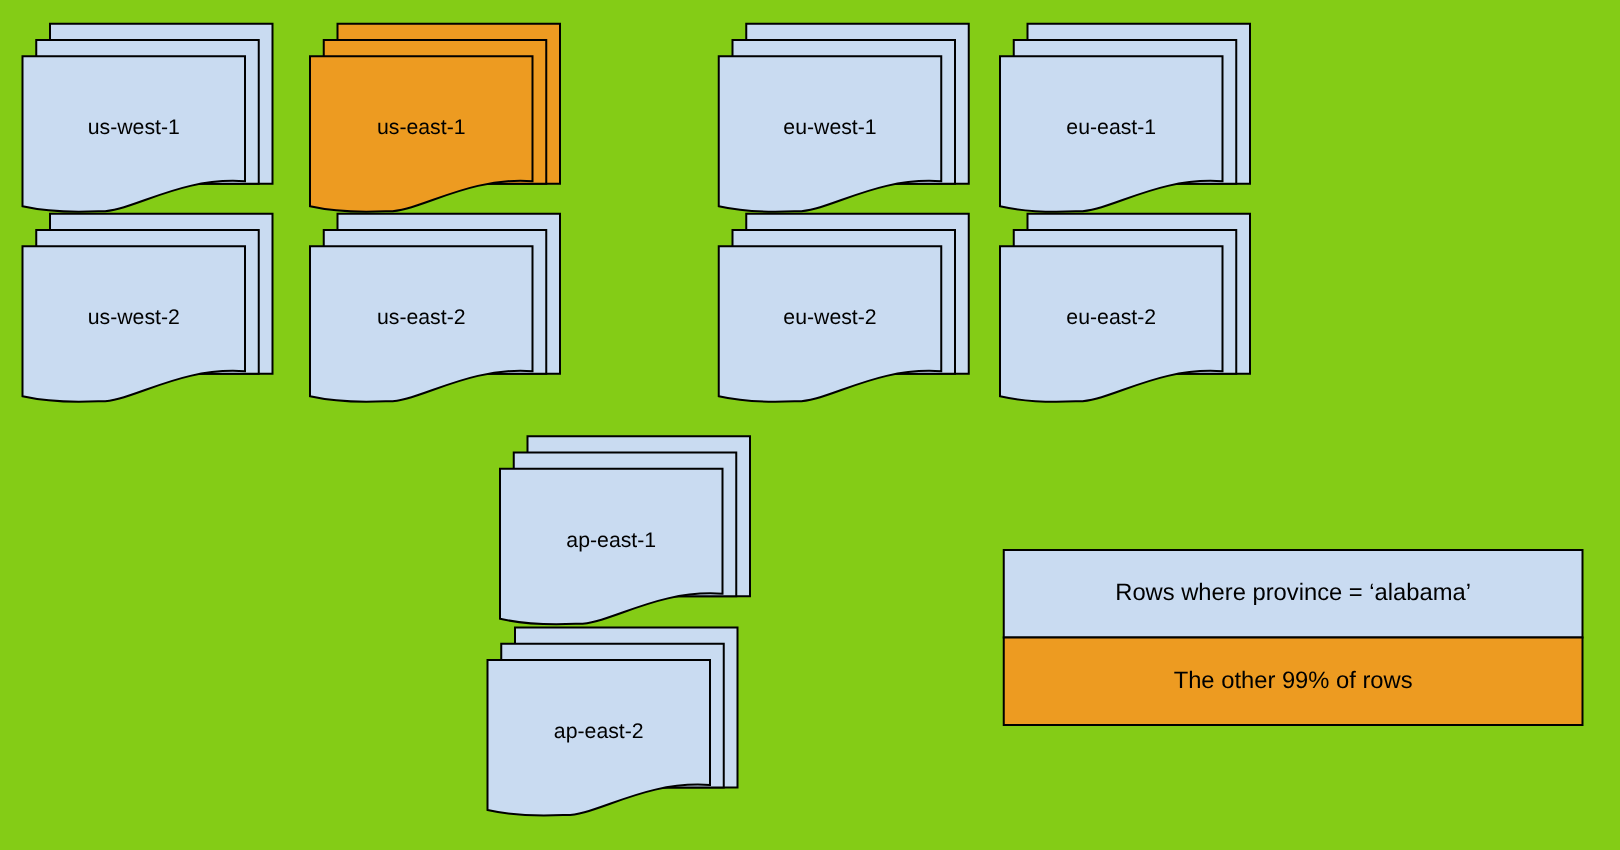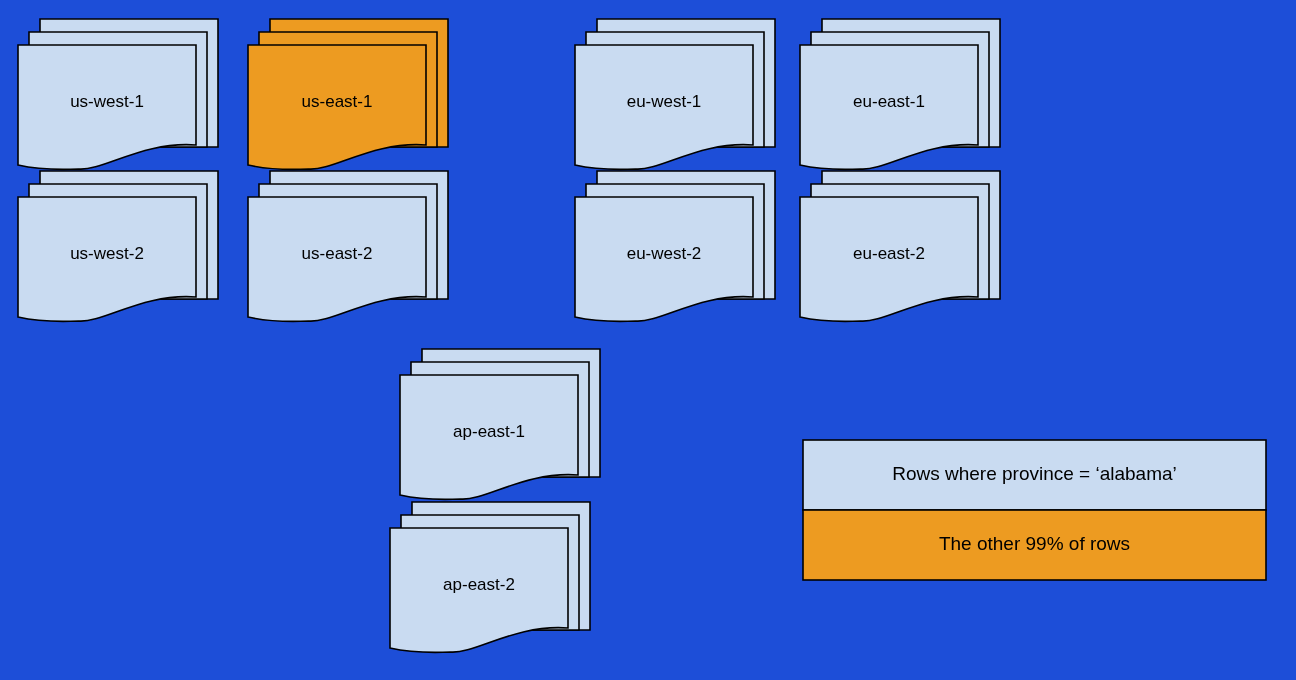--- a/index.html
+++ b/index.html
@@ -9,21 +9,21 @@
     background: #ffffff;
   }
   body {
     font-family: "Liberation Sans", sans-serif;
     -webkit-font-smoothing: antialiased;
   }
   #canvas {
     position: relative;
     width: 1296px;
     height: 680px;
-    background: #1d4ed8;
+    background: #84cc16;
     overflow: hidden;
   }
   #diagram-svg {
     position: absolute;
     left: 0;
     top: 0;
     width: 1296px;
     height: 680px;
     display: block;
   }

